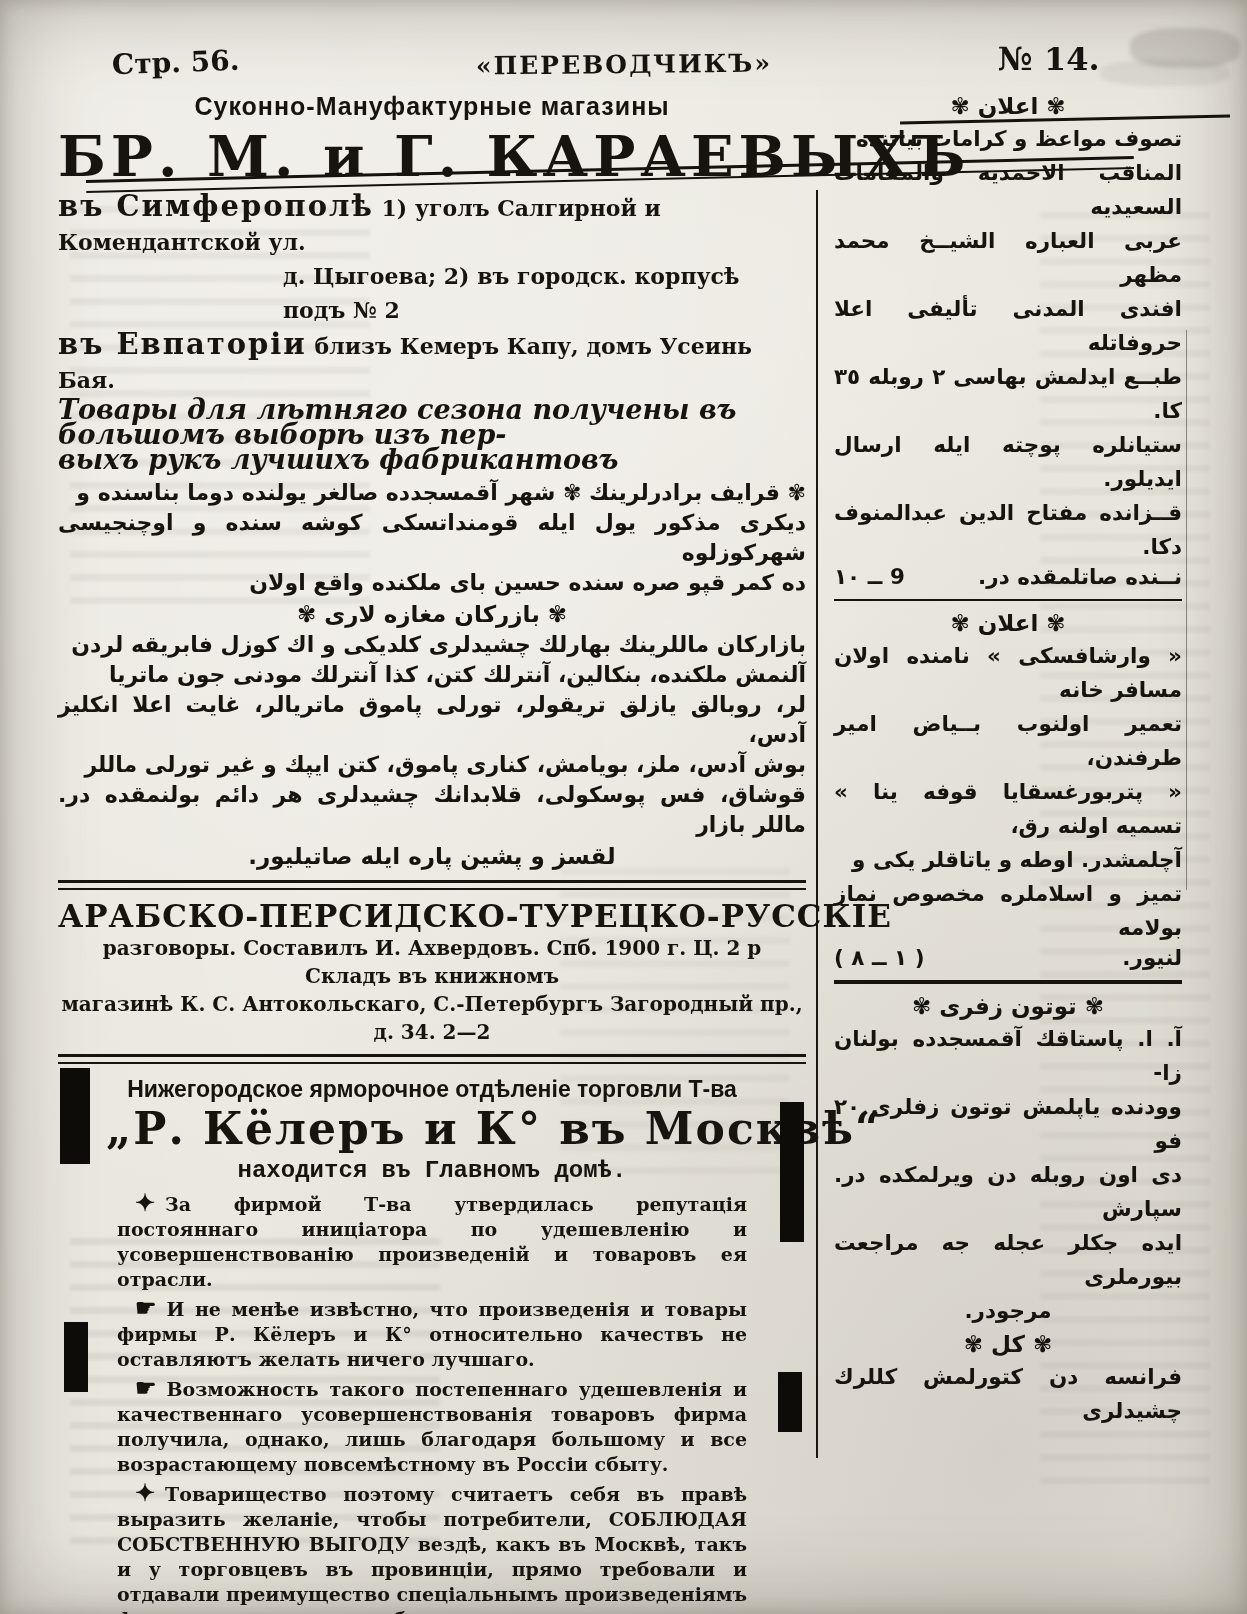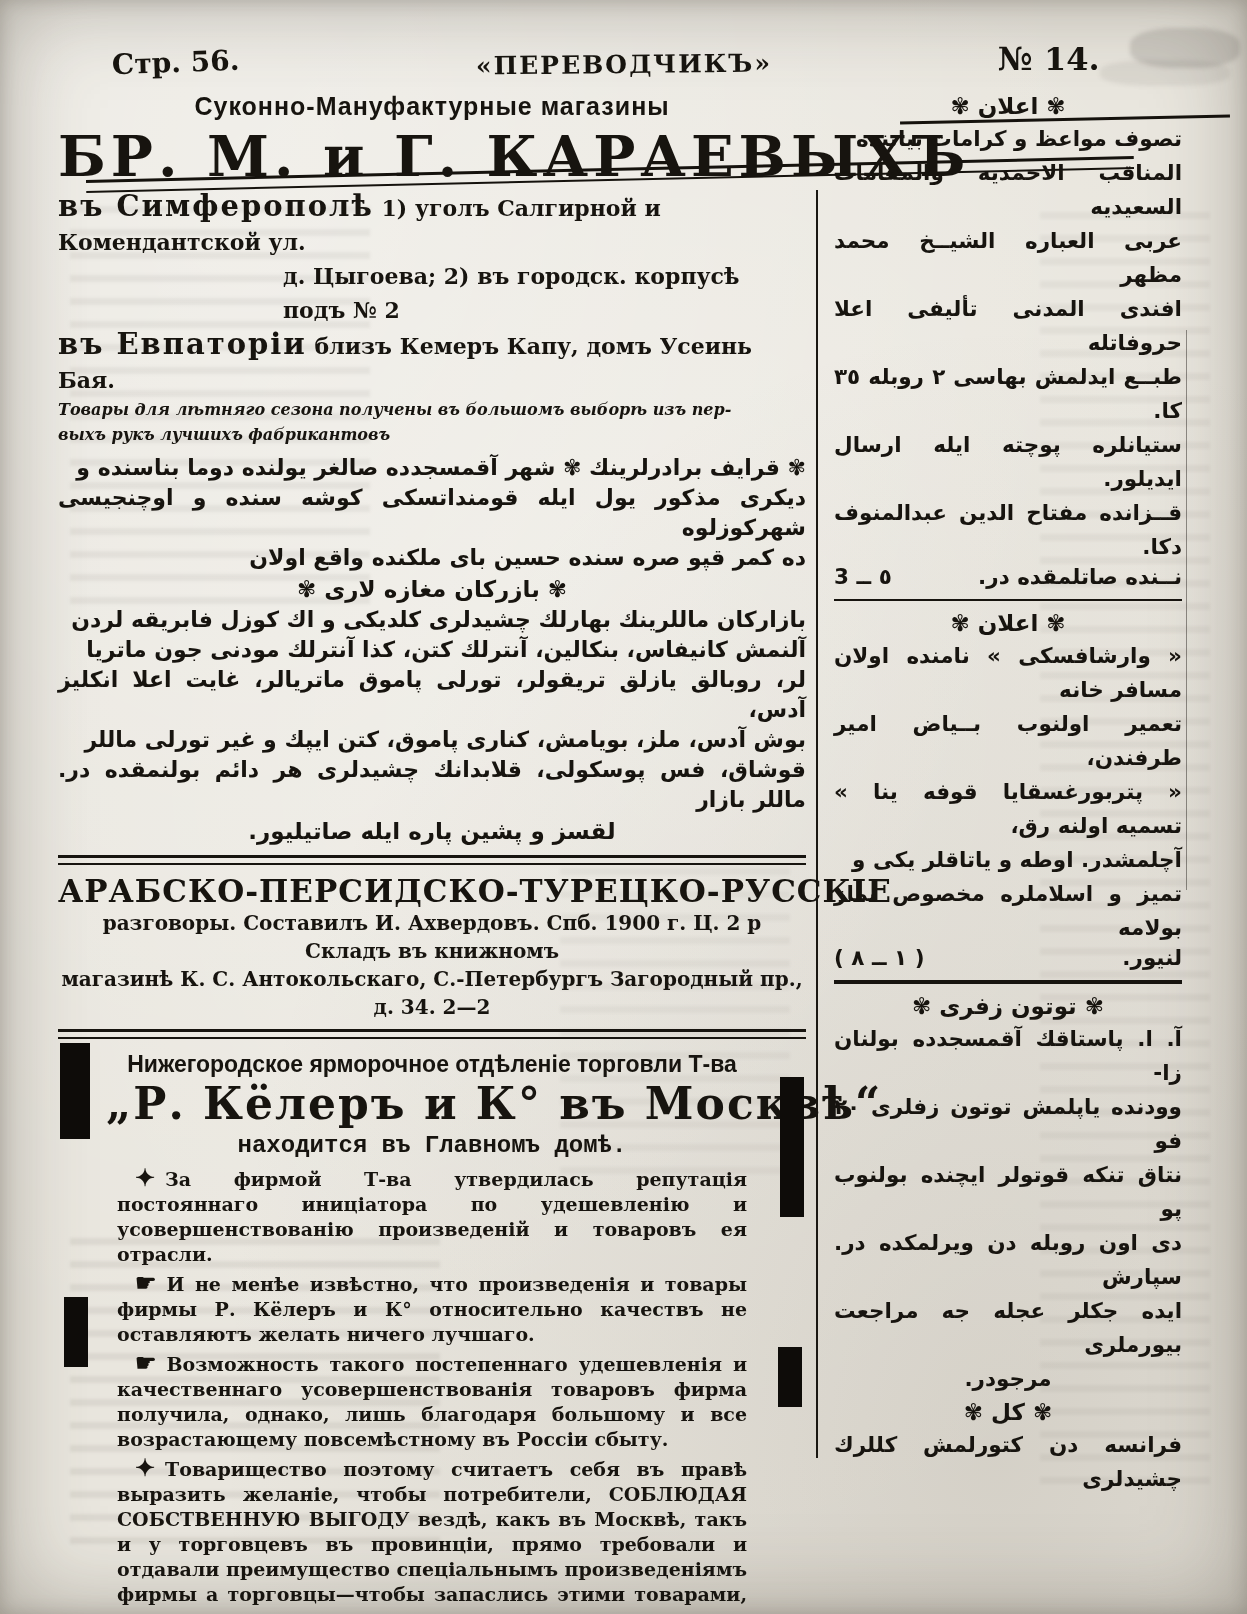--- a/index.html
+++ b/index.html
@@ -34,21 +34,21 @@
   .ar{font-family:"DejaVu Sans","Liberation Sans",sans-serif;direction:rtl;font-weight:bold;}
   .rule-thin{border-top:2px solid #17140f;margin:6px 0;}
   .rule-dbl{border-top:3px solid #17140f;border-bottom:2px solid #17140f;height:5px;margin:8px 0;}
   .rule-thick{border-top:4px solid #17140f;margin:6px 0;}
   
   .k-kicker{font-family:"Liberation Sans",sans-serif;font-weight:bold;font-size:25px;text-align:center;letter-spacing:1px;}
   .k-title{font-size:56px;font-weight:bold;text-align:center;letter-spacing:5px;line-height:66px;margin-top:2px;white-space:nowrap;}
   .k-addr{font-size:22px;font-weight:bold;line-height:34px;}
   .k-addr .lead{font-size:29px;letter-spacing:2px;}
   .k-addr2{padding-left:225px;}
-  .k-italic{font-style:italic;font-weight:bold;font-size:16px;line-height:25px;}
+  .k-italic{font-style:italic;font-weight:bold;font-size:27px;line-height:25px;}
   .k-ar{font-size:22px;line-height:30px;text-align:justify;}
   .k-ar-center{font-size:23px;text-align:center;line-height:32px;}
   
   .b-heading{font-size:31px;font-weight:bold;text-align:center;letter-spacing:1px;line-height:36px;margin-top:4px;white-space:nowrap;}
   .b-line{font-size:20px;font-weight:bold;text-align:center;line-height:28px;}
   
   .keler{position:relative;margin-top:6px;padding:4px 48px 2px 48px;}
   .kel-bar{position:absolute;width:24px;background:#0e0c09;z-index:1;}
   .kel-kicker{font-family:"Liberation Sans",sans-serif;font-weight:bold;font-size:23px;text-align:center;}
   .kel-title{font-size:44px;font-weight:bold;text-align:center;line-height:52px;letter-spacing:2px;white-space:nowrap;}
@@ -94,21 +94,21 @@
       <div class="k-italic">Товары для лѣтняго сезона получены въ большомъ  выборѣ изъ пер-</div>
       <div class="k-italic">выхъ рукъ лучшихъ фабрикантовъ</div>
       <div class="ar k-ar" style="margin-top:6px;">
           <div class="k-ar-line">✾ قرايف برادرلرينك ✾ شهر آقمسجدده صالغر يولنده دوما بناسنده و</div>
           <div class="k-ar-line">ديكرى مذكور يول ايله قومنداتسكى كوشه سنده و اوچنجيسى شهركوزلوه</div>
           <div class="k-ar-line">ده كمر قپو صره سنده حسين باى ملكنده واقع اولان</div>
         </div>
       <div class="ar k-ar-center">✾ بازركان مغازه لارى ✾</div>
       <div class="ar k-ar">
           <div class="k-ar-line">بازاركان ماللرينك بهارلك چشيدلرى كلديكى و اك كوزل فابريقه لردن</div>
-          <div class="k-ar-line">آلنمش كانيفاس، بنكالين، آنترلك كتن، كذا آنترلك مودنى جون ماتريا</div>
+          <div class="k-ar-line">آلنمش ملكنده، بنكالين، آنترلك كتن، كذا آنترلك مودنى جون ماتريا</div>
           <div class="k-ar-line">لر، روبالق يازلق تريقولر، تورلى پاموق ماتريالر، غايت اعلا انكليز آدس،</div>
           <div class="k-ar-line">بوش آدس، ملز، بويامش، كنارى پاموق، كتن ايپك و غير تورلى ماللر</div>
           <div class="k-ar-line">قوشاق، فس پوسكولى، قلابدانك چشيدلرى هر دائم بولنمقده در. ماللر بازار</div>
         </div>
       <div class="ar k-ar-center">لقسز و پشين پاره ايله صاتيليور.</div>
     </div>
 
     <div class="rule-dbl"></div>
 
     <div>
@@ -144,21 +144,21 @@
       <div class="ar">
           <div class="r-line">تصوف مواعظ و كرامات بياننده</div>
           <div class="r-line">المناقب الاحمديه والمقامات السعيديه</div>
           <div class="r-line">عربى العباره الشيــخ محمد مظهر</div>
           <div class="r-line">افندى المدنى تأليفى اعلا حروفاتله</div>
           <div class="r-line">طبــع ايدلمش بهاسى ٢ روبله ٣٥ كا.</div>
           <div class="r-line">ستيانلره پوچته ايله ارسال ايديلور.</div>
           <div class="r-line">قــزانده مفتاح الدين عبدالمنوف دكا.</div>
         </div>
       <div class="r-last">
-        <span class="ar r-tail">٥ ــ 3</span>
+        <span class="ar r-tail">9 ــ ١٠</span>
         <span class="ar">نــنده صاتلمقده در.</span>
       </div>
     </div>
 
     <div class="rule-thin" style="margin-top:10px;"></div>
 
     <div>
       <div class="ar r-header">✾ اعلان ✾</div>
       <div class="ar">
           <div class="r-line">« وارشافسكى » نامنده اولان مسافر خانه</div>
@@ -173,21 +173,20 @@
       </div>
     </div>
 
     <div class="rule-thick" style="margin-top:10px;"></div>
 
     <div>
       <div class="ar r-header">✾ توتون زفرى ✾</div>
       <div class="ar">
           <div class="r-line">آ. ا. پاستاقك آقمسجدده بولنان زا-</div>
           <div class="r-line">وودنده ياپلمش توتون زفلرى ٢٠ فو</div>
-          <div class="r-line">نتاق تنكه قوتولر ايچنده بولنوب پو</div>
           <div class="r-line">دى اون روبله دن ويرلمكده در. سپارش</div>
           <div class="r-line">ايده جكلر عجله جه مراجعت بيورملرى</div>
         </div>
       <div class="ar r-center">مرجودر.</div>
     </div>
 
     <div>
       <div class="ar r-header">✾ كل ✾</div>
       <div class="ar">
           <div class="r-line">فرانسه دن كتورلمش كللرك چشيدلرى</div>

